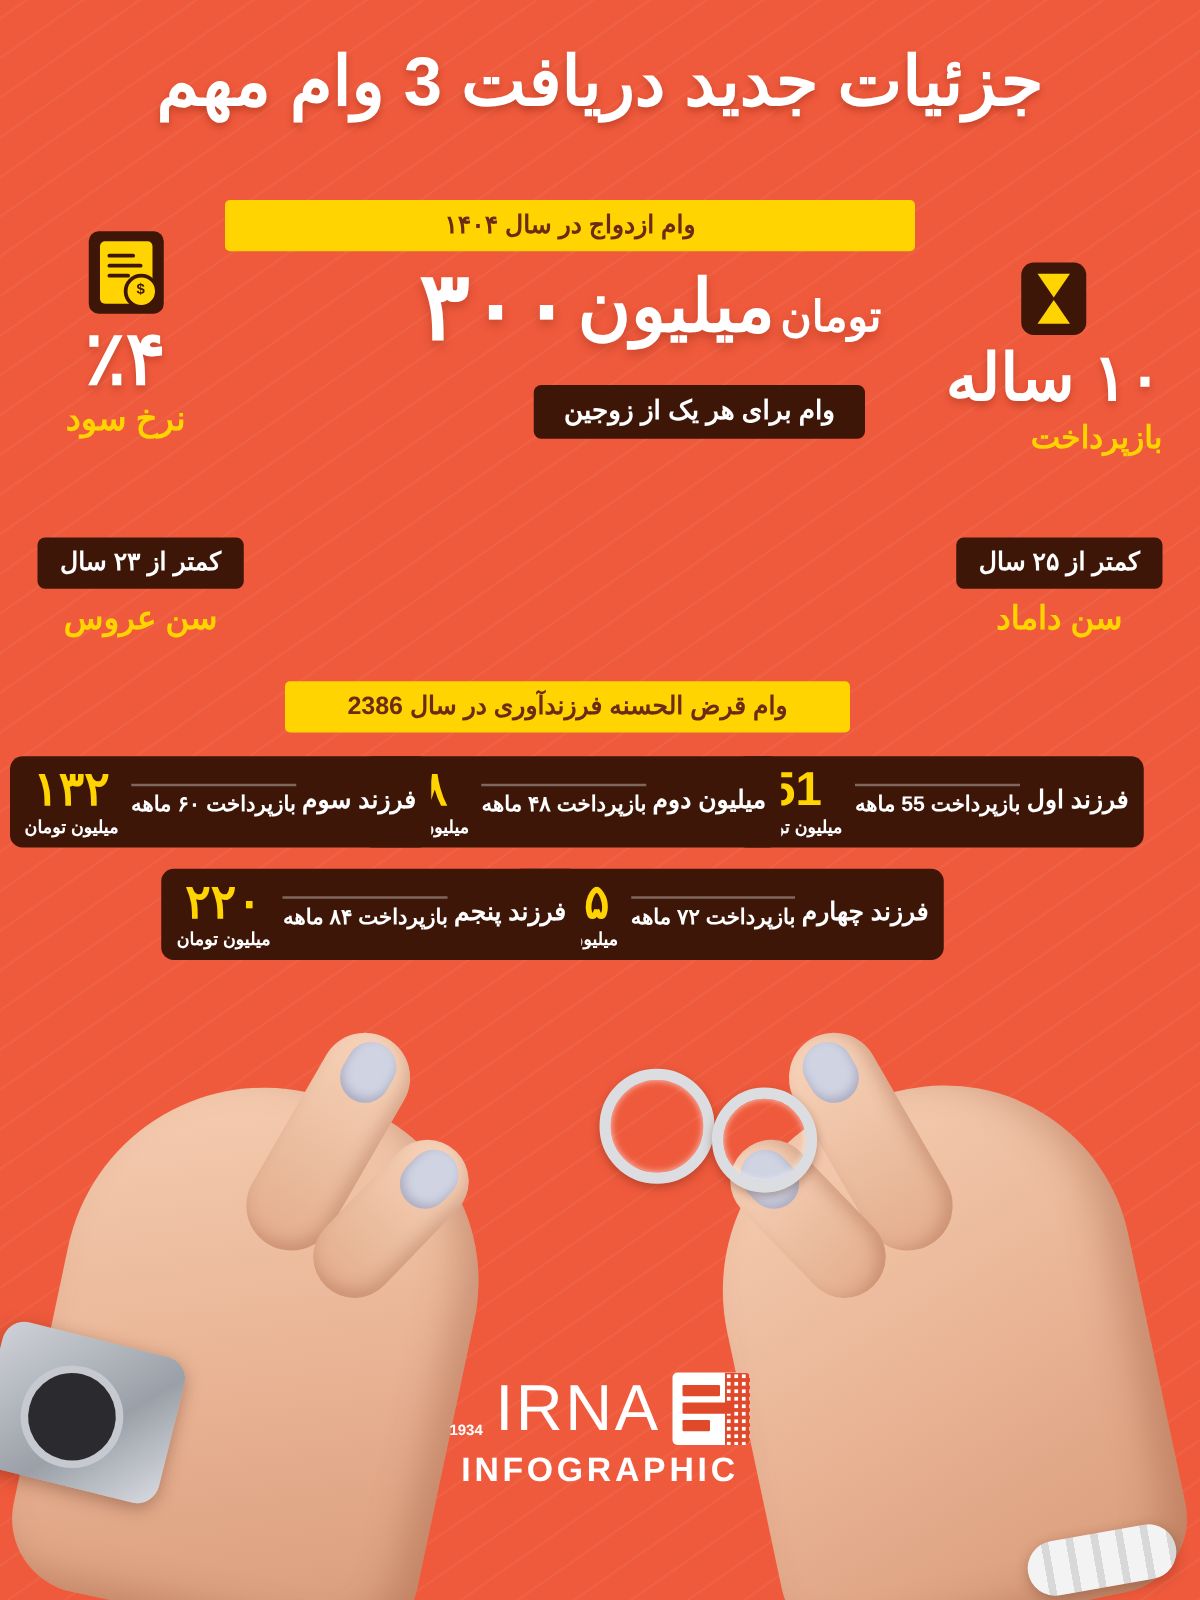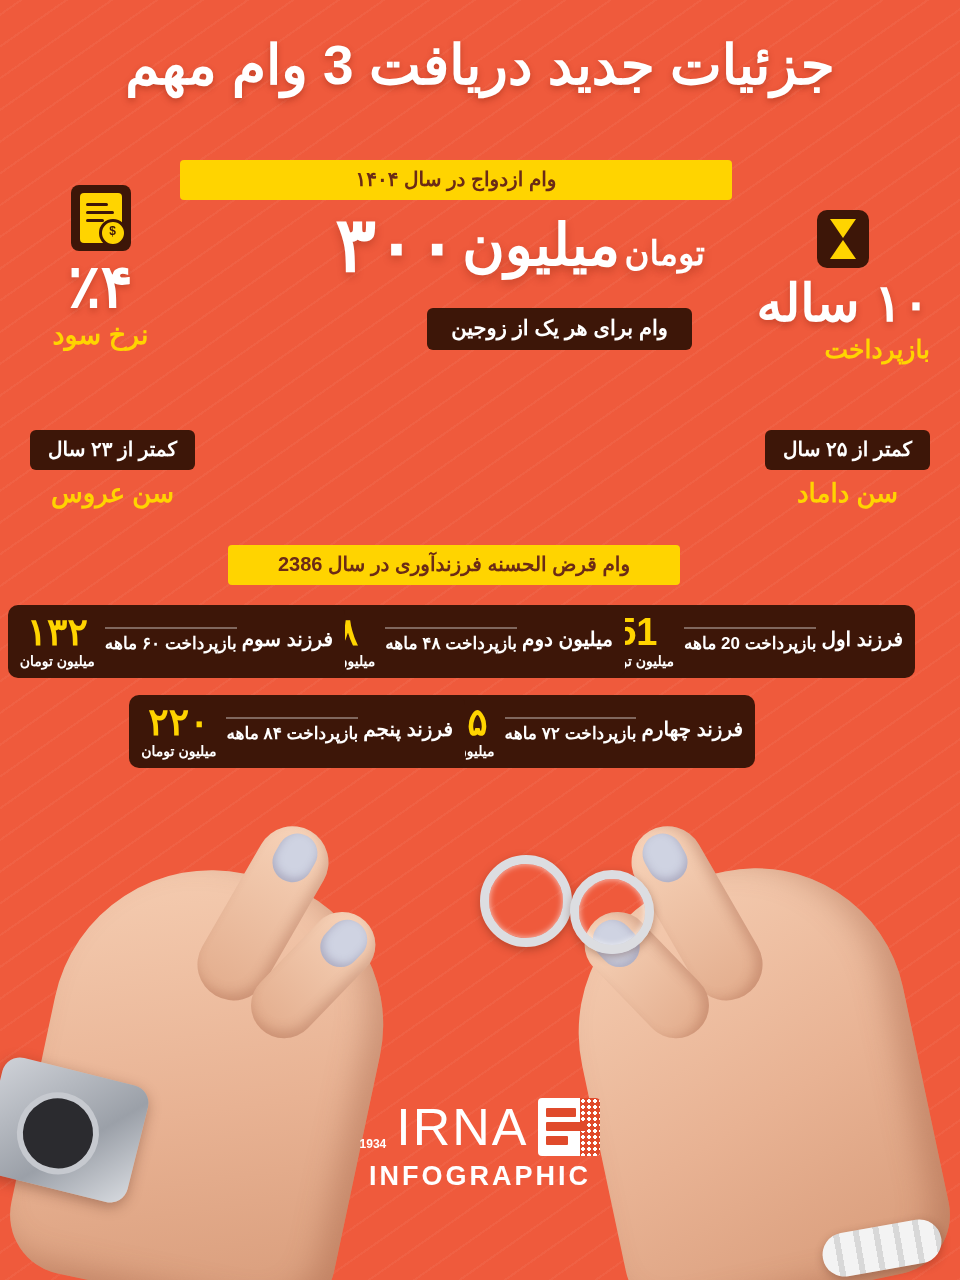--- a/index.html
+++ b/index.html
@@ -276,21 +276,21 @@
   <div id="age-bride">
     <div class="age-pill">کمتر از ۲۳ سال</div>
     <div class="age-caption">سن عروس</div>
   </div>
 
   <div class="banner" id="banner-childbirth">وام قرض الحسنه فرزندآوری در سال 2386</div>
 
   <div class="card" id="card-child1">
     <div class="texts">
       <div class="ttl">فرزند اول</div>
-      <div class="sub">بازپرداخت 20 ماهه</div>
+      <div class="sub">بازپرداخت 55 ماهه</div>
     </div>
     <div class="value">
       <span>51</span>
       <span class="unit">میلیون تومان</span>
     </div>
   </div>
 
   <div class="card" id="card-child2">
     <div class="texts">
       <div class="ttl">میلیون دوم</div>

